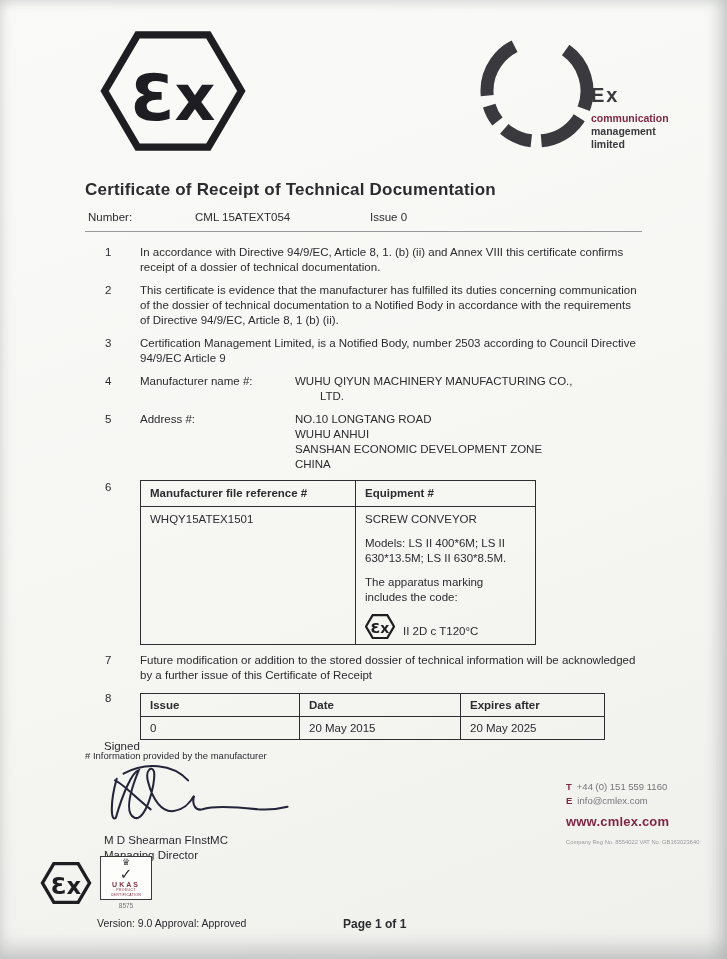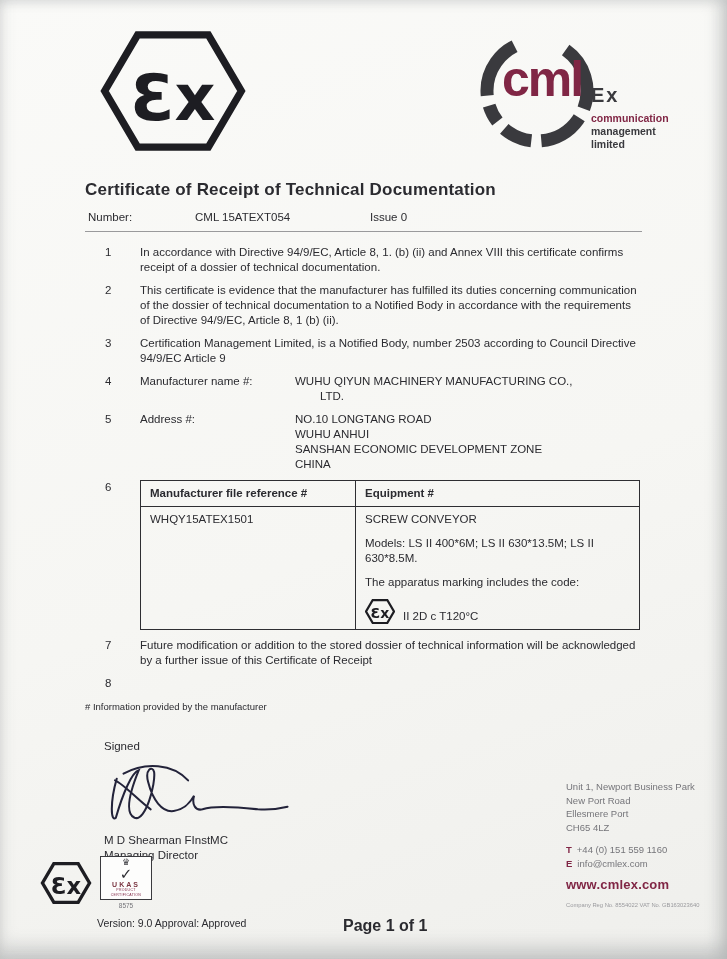--- a/index.html
+++ b/index.html
@@ -34,21 +34,21 @@
   
   .content{position:absolute;left:85px;top:245px;width:557px;font-size:11.5px;line-height:15px;}
   .item{display:grid;grid-template-columns:55px 1fr;margin-bottom:8px;}
   .item .num{padding-left:20px;}
   .pair{display:grid;grid-template-columns:155px 1fr;}
   .addr div{white-space:nowrap;}
   .ltd-indent{padding-left:25px;}
   
   table{border-collapse:collapse;font-size:11.5px;line-height:15px;color:#2b2b30;}
   .tbl td,.tbl th{border:1.6px solid #2e2e32;text-align:left;vertical-align:top;padding:5px 9px;}
-  .eq-table{width:500px;}
+  .eq-table{width:396px;}
   .eq-table .c1{width:196px;}
   .cell-p{margin:0 0 9px 0;}
   .cell-p:last-child{margin-bottom:0;}
   .marking-row{display:flex;align-items:flex-end;gap:8px;margin-top:2px;}
   .issue-table{width:465px;margin-top:2px;}
   .issue-table td,.issue-table th{padding:3.5px 9px;}
   .issue-table .c1{width:140px;}
   .issue-table .c2{width:142px;}
   .footnote{font-size:9.5px;margin:4px 0 0 0;}
   
@@ -58,21 +58,21 @@
   
   .ex-logo-bottom{position:absolute;left:40px;top:862px;}
   .ukas{position:absolute;left:100px;top:856px;width:52px;text-align:center;}
   .ukas-box{border:1.3px solid #3a3a3e;background:#fdfdfc;padding:1px 2px 2px;}
   .ukas-crown{font-size:9px;line-height:9px;color:#3a3a3e;}
   .ukas-check{font-size:15px;line-height:14px;font-weight:bold;color:#2b2b30;}
   .ukas-name{font-size:7px;font-weight:bold;letter-spacing:2px;color:#7a3440;}
   .ukas-sub{font-size:3.5px;letter-spacing:.3px;color:#802645;line-height:4.5px;}
   .ukas-num{font-size:6.5px;color:#75757a;margin-top:2px;}
   .version-line{position:absolute;left:97px;top:917px;font-size:10.5px;}
-  .page-num{position:absolute;left:343px;top:917px;font-size:16px;font-weight:bold;}
+  .page-num{position:absolute;left:343px;top:917px;font-size:12px;font-weight:bold;}
   
   .contact{position:absolute;left:566px;top:780px;width:158px;font-size:9.5px;line-height:13.5px;color:#75757a;}
   .contact .addr-block{margin-bottom:9px;}
   .tag{font-weight:bold;margin-right:5px;}
   .site{font-size:13px;font-weight:bold;margin-top:8px;letter-spacing:.2px;}
   .reg{font-size:5.8px;color:#9a9a9e;margin-top:7px;white-space:nowrap;}
   .maroon{color:#802645;}
   .ex-svg text{font-family:"DejaVu Sans",sans-serif;}
 </style>
 </head>
@@ -84,21 +84,20 @@
     <svg class="ex-svg" width="150" height="122" viewBox="0 0 120 100">
       <polygon points="31,4 89,4 116,50 89,96 31,96 4,50" fill="none" stroke="#1d1d22" stroke-width="6"></polygon>
       <text x="60" y="74" text-anchor="middle" font-size="52" font-weight="bold" fill="#1d1d22">Ɛx</text>
     </svg>
   </div>
 
   <div class="cml-logo">
     <svg class="cml-arc" width="118" height="118" viewBox="0 0 118 118">
       <circle cx="59" cy="59" r="50" fill="none" stroke="#3a3a3e" stroke-width="13" stroke-dasharray="66 10 46 10 30 10 18 10 60 120" transform="rotate(-55 59 59)"></circle>
     </svg>
-    <div class="cml-word maroon">cml</div>
     <div class="cml-ex">Ex</div>
     <div class="cml-lines">
       <div class="cml-line-1">communication</div>
       <div class="cml-line-2">management</div>
       <div class="cml-line-3">limited</div>
     </div>
   </div>
 
   <div class="title">Certificate of Receipt of Technical Documentation</div>
   <div class="num-row">
@@ -176,20 +175,34 @@
         </table>
     </div>
 
     <div class="item">
       <div class="num">7</div>
       <div>Future modification or addition to the stored dossier of technical information will be acknowledged by a further issue of this Certificate of Receipt</div>
     </div>
 
     <div class="item">
       <div class="num">8</div>
+      <table class="tbl issue-table">
+        <tbody>
+            <tr>
+          <th class="c1">Issue</th>
+          <th class="c2">Date</th>
+          <th>Expires after</th>
+        </tr>
+        <tr>
+          <td class="c1">0</td>
+          <td class="c2">20 May 2015</td>
+          <td>20 May 2025</td>
+        </tr>
+      </tbody>
+        </table>
     </div>
 
     <p class="footnote"># Information provided by the manufacturer</p>
   </div>
 
   <div class="signed-label">Signed</div>
   <div class="sig">
     <svg width="210" height="68" viewBox="0 0 220 80">
       <g fill="none" stroke="#23233a" stroke-width="2.4" stroke-linecap="round">
         <path d="M12 22 C4 50 5 74 11 68 C19 40 30 14 38 12 C29 34 20 62 33 68 C46 73 58 28 56 14 C54 6 45 11 49 26 C54 46 65 62 79 60 C93 58 99 49 103 42 C100 53 105 60 113 58 C128 53 160 56 178 58 C192 59 205 57 213 55"></path>
@@ -216,26 +229,20 @@
       <div class="ukas-name">UKAS</div>
       <div class="ukas-sub">PRODUCT CERTIFICATION</div>
     </div>
     <div class="ukas-num">8575</div>
   </div>
 
   <div class="version-line">Version: 9.0  Approval: Approved</div>
   <div class="page-num">Page 1 of 1</div>
 
   <div class="contact">
-    <div class="addr-block">
-      <div>Unit 1, Newport Business Park</div>
-      <div>New Port Road</div>
-      <div>Ellesmere Port</div>
-      <div>CH65 4LZ</div>
-    </div>
     <div>
       <span class="tag maroon">T</span><span>+44 (0) 151 559 1160</span>
     </div>
     <div>
       <span class="tag maroon">E</span><span>info@cmlex.com</span>
     </div>
     <div class="site maroon">www.cmlex.com</div>
     <div class="reg">Company Reg No. 8554022   VAT No. GB163023640</div>
   </div>
 

